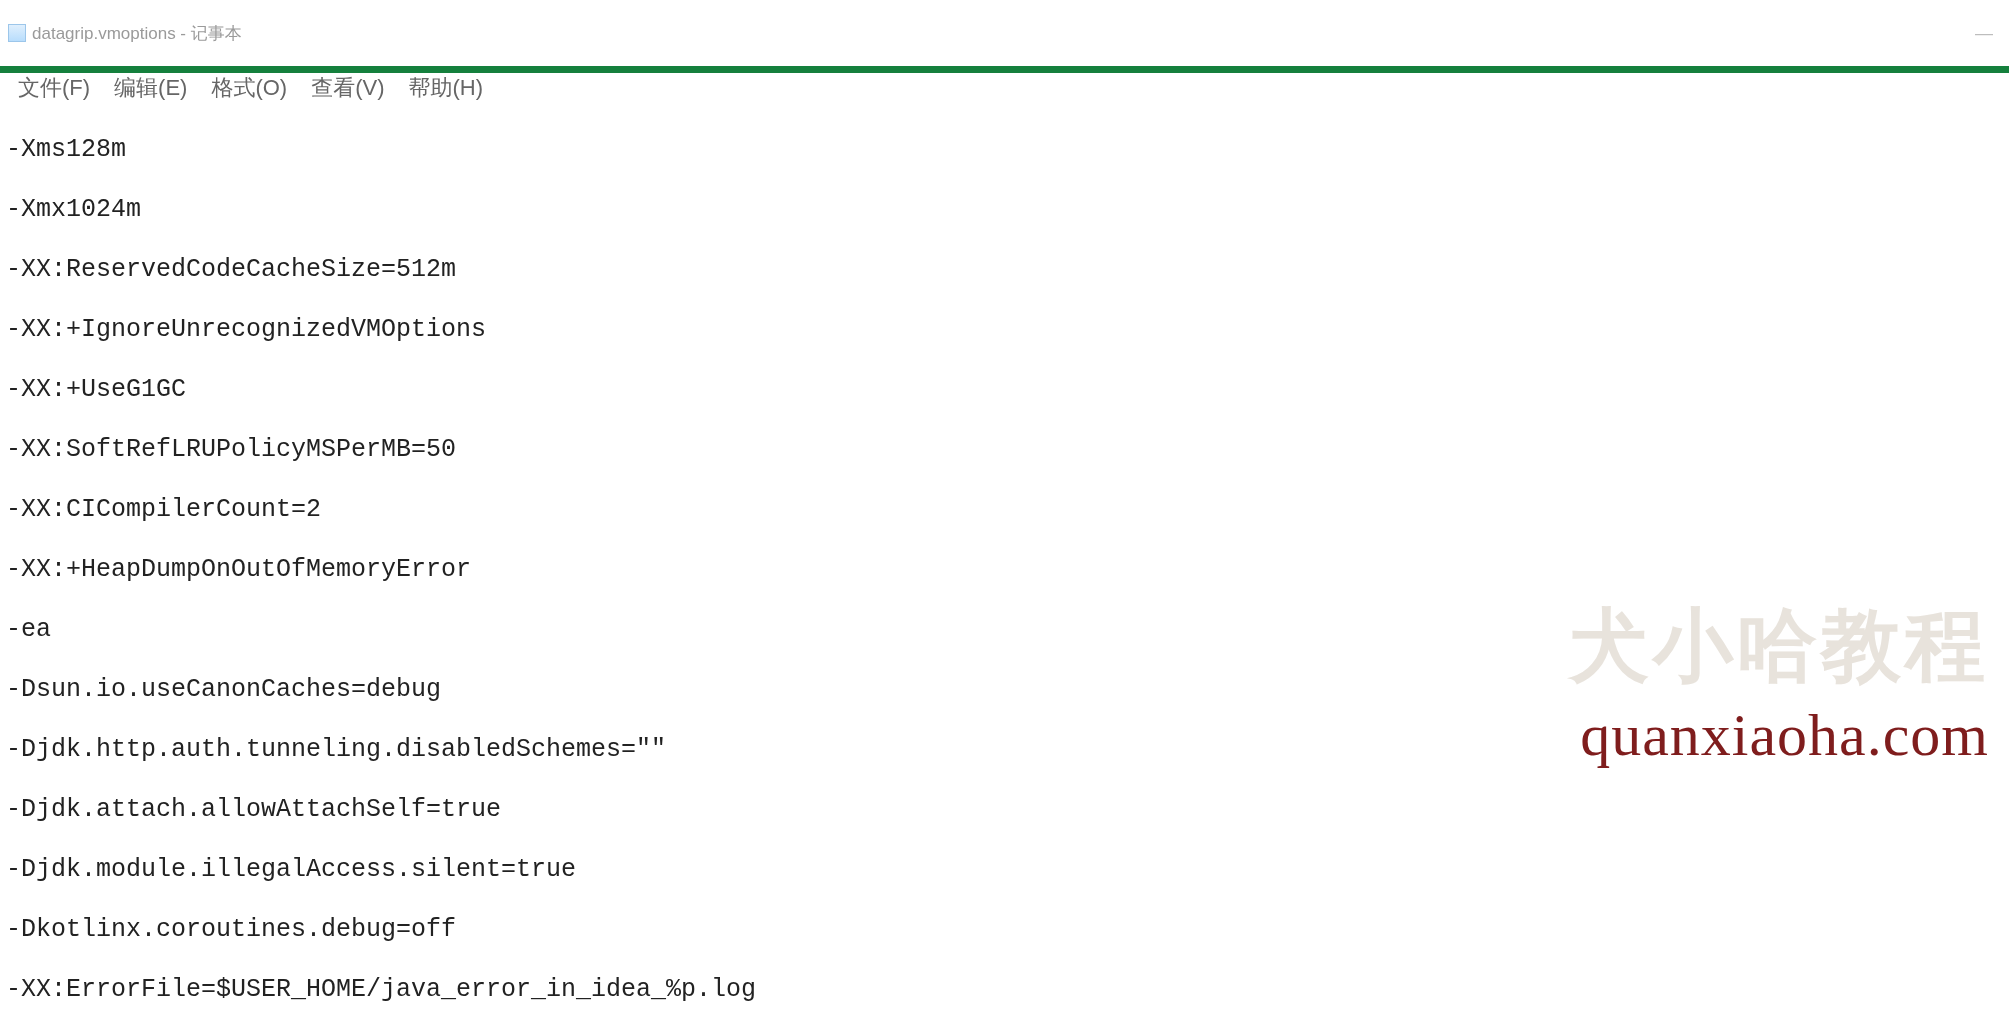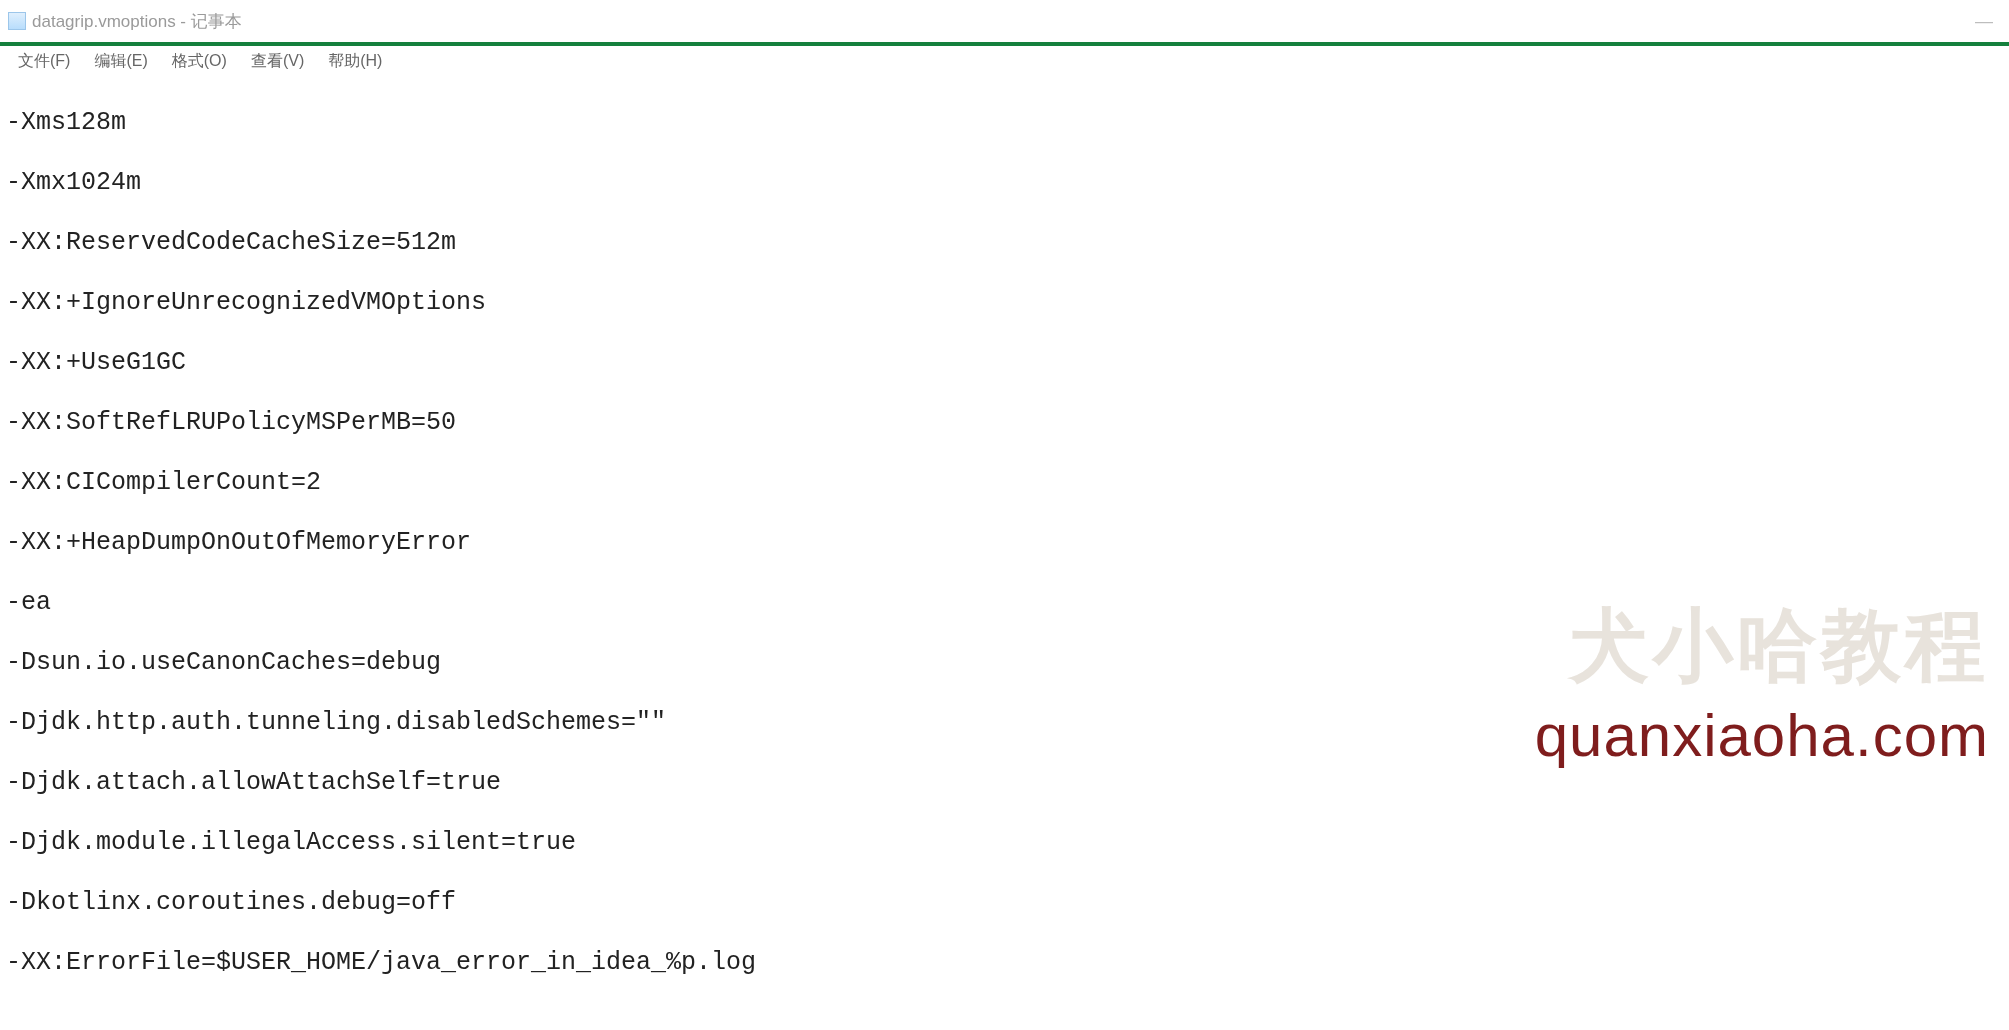--- a/index.html
+++ b/index.html
@@ -14,24 +14,24 @@
   }
   .window {
     position: relative;
     width: 100%;
     height: 100%;
     background: #ffffff;
   }
   .titlebar {
     height: 34px;
     background: #ffffff;
-    border-bottom: 4px solid #15803d;
+    border-bottom: 7px solid #15803d;
     display: flex;
     align-items: center;
-    padding: 4px 8px;
+    padding: 16px 8px;
     color: #888;
     font-size: 17px;
   }
   .titlebar .icon {
     width: 18px;
     height: 18px;
     margin-right: 6px;
     display: inline-block;
     background: linear-gradient(180deg,#dfeffd 0%, #b8ddfc 100%);
     border: 1px solid #9cc6ea;
@@ -48,21 +48,21 @@
     align-items: center;
     color: #bdbdbd;
     font-size: 18px;
     padding-right: 8px;
   }
   .menubar {
     height: 30px;
     display: flex;
     align-items: center;
     padding: 0 6px;
-    font-size: 16px;
+    font-size: 22px;
     color: #666;
   }
   .menubar .menu-item {
     padding: 2px 12px;
     cursor: default;
   }
   .content {
     position: relative;
     padding: 2px 6px;
     font-size: 25px;
@@ -81,21 +81,21 @@
     pointer-events: none;
     z-index: 5;
   }
   
   .watermark {
     position: absolute;
     right: 20px;
     bottom: 260px;
     text-align: right;
     color: #e9e4de;
-    font-family: Liberation Sans, sans-serif;
+    font-family: Liberation Serif, serif;
     z-index: 2;
     margin-top: 44px;
   }
   .watermark .wm-big {
     font-size: 80px;
     font-weight: 700;
     letter-spacing: 4px;
     color: #e8e3dc;
   }
   .watermark .wm-small {

